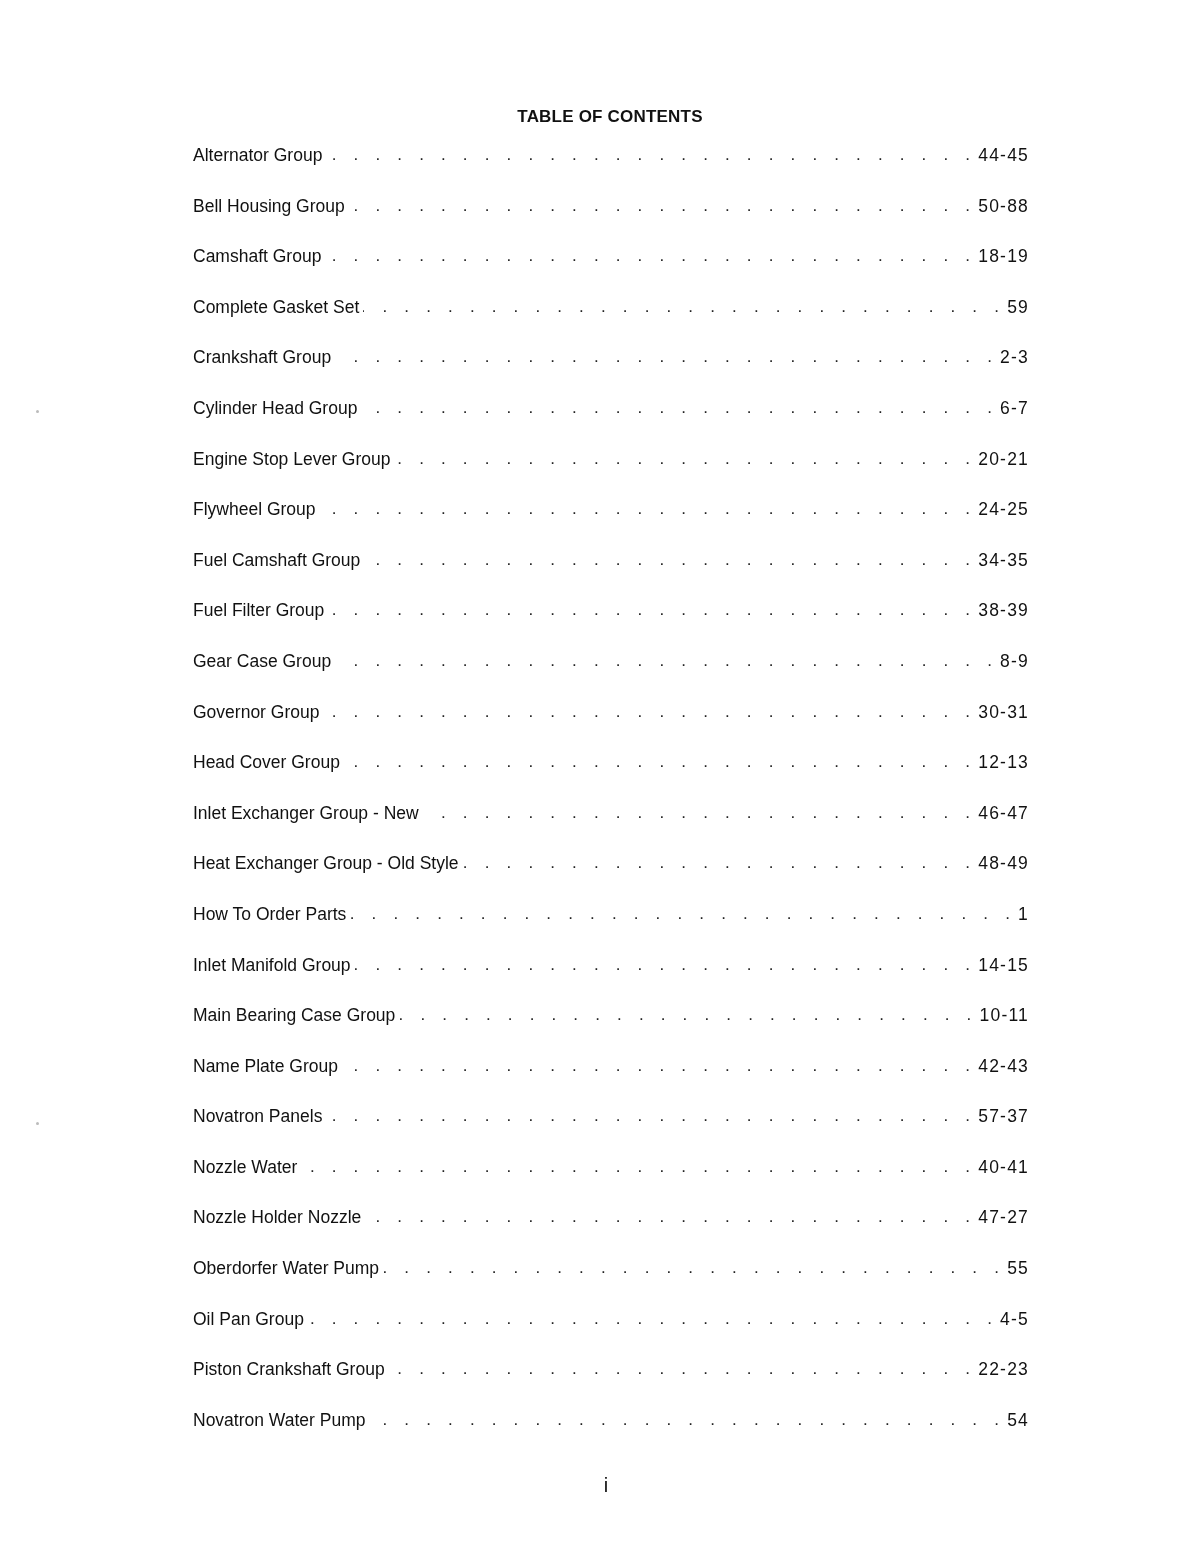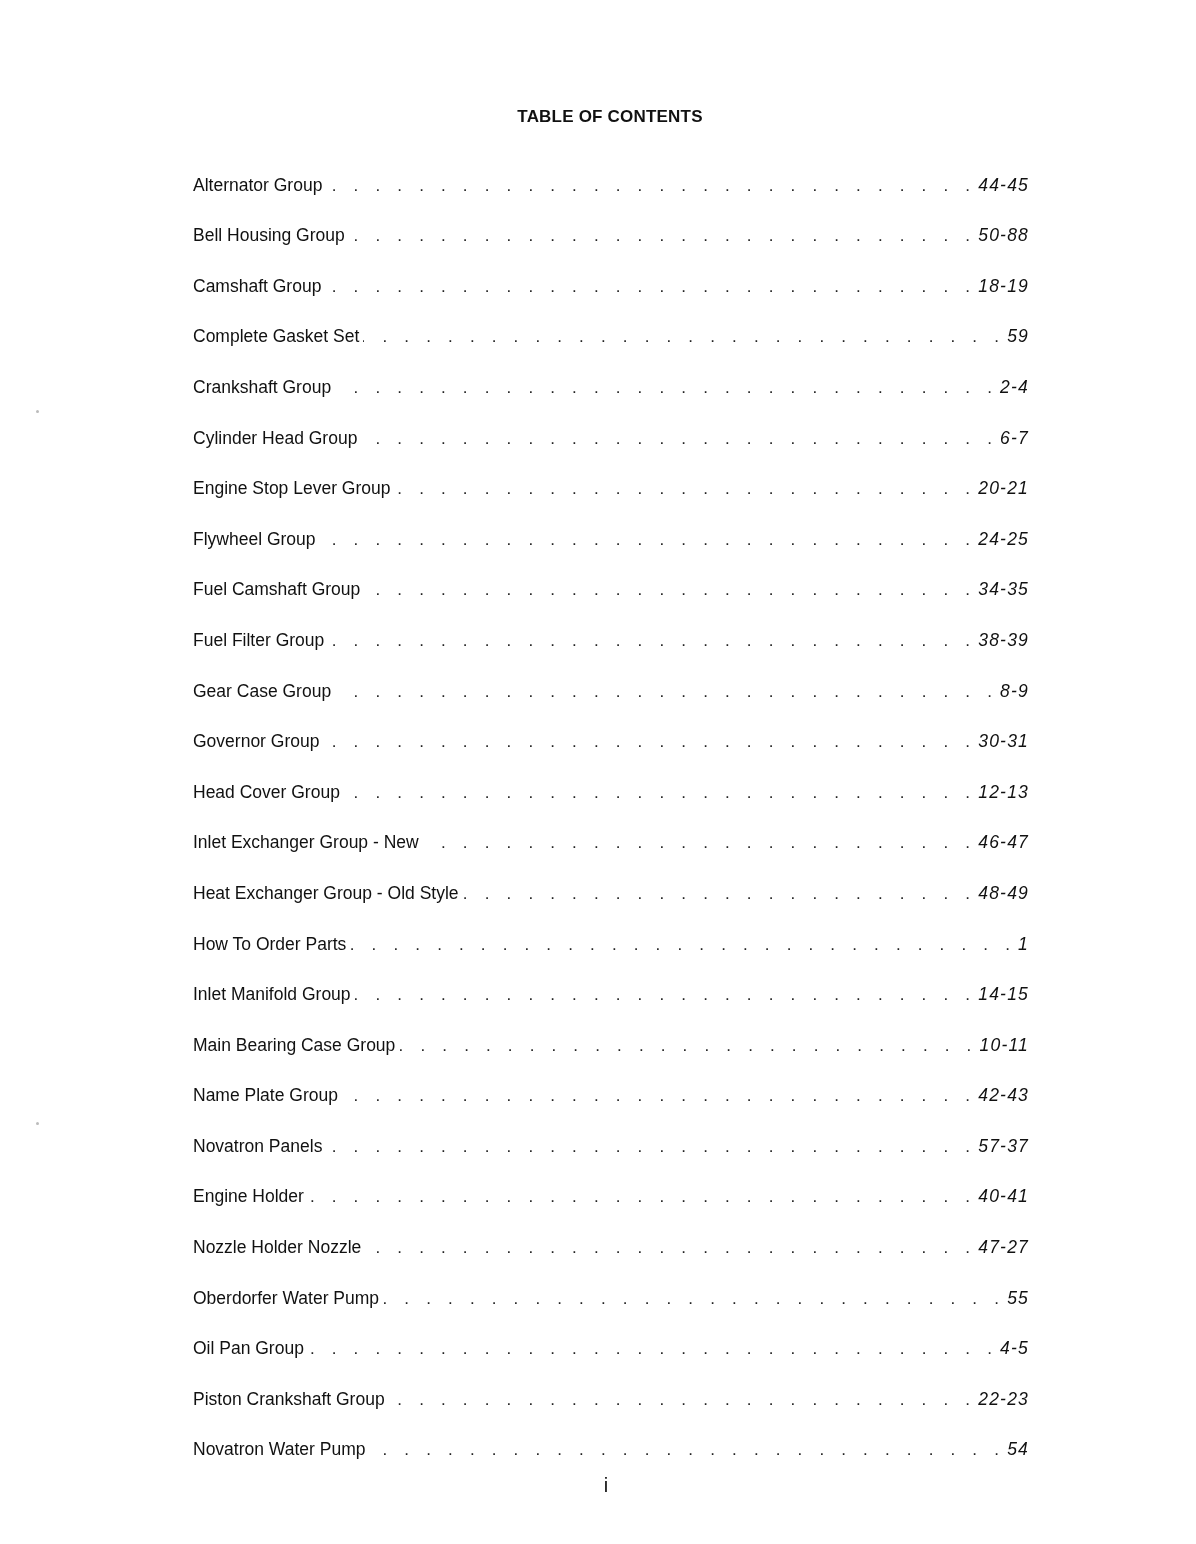--- a/index.html
+++ b/index.html
@@ -29,21 +29,21 @@
       position: absolute;
       top: 145px;
       left: 193px;
       width: 836px;
       margin: 0;
       padding: 0;
       list-style: none;
     }
     .toc-entry {
       display: flex;
-      align-items: flex-end;
+      align-items: flex-start;
       height: 50.6px;
       font-size: 17.5px;
       white-space: nowrap;
       overflow: hidden;
     }
     .toc-label {
       flex: 0 0 auto;
       padding-right: 4px;
     }
     .toc-leader {
@@ -53,21 +53,20 @@
       letter-spacing: 6.2px;
       color: #222;
       font-size: 17px;
       text-align: right;
       direction: rtl;
     }
     .toc-page {
       flex: 0 0 auto;
       padding-left: 2px;
       letter-spacing: 1.2px;
-      font-style: italic;
     }
     .page-number {
       position: absolute;
       top: 1474px;
       left: 0;
       width: 1212px;
       text-align: center;
       font-size: 20px;
     }
     .speck {
@@ -100,21 +99,21 @@
       <span class="toc-page">18-19</span>
     </li>
   <li class="toc-entry">
       <span class="toc-label">Complete Gasket Set</span>
       <span class="toc-leader">. . . . . . . . . . . . . . . . . . . . . . . . . . . . . . . . . . . . . . . . . . . . . . . . . . . . . . . . . . . . . . . . . . . . . . . .</span>
       <span class="toc-page">59</span>
     </li>
   <li class="toc-entry">
       <span class="toc-label">Crankshaft Group</span>
       <span class="toc-leader">. . . . . . . . . . . . . . . . . . . . . . . . . . . . . . . . . . . . . . . . . . . . . . . . . . . . . . . . . . . . . . . . . . . . . . . .</span>
-      <span class="toc-page">2-4</span>
+      <span class="toc-page">2-3</span>
     </li>
   <li class="toc-entry">
       <span class="toc-label">Cylinder Head Group</span>
       <span class="toc-leader">. . . . . . . . . . . . . . . . . . . . . . . . . . . . . . . . . . . . . . . . . . . . . . . . . . . . . . . . . . . . . . . . . . . . . . . .</span>
       <span class="toc-page">6-7</span>
     </li>
   <li class="toc-entry">
       <span class="toc-label">Engine Stop Lever Group</span>
       <span class="toc-leader">. . . . . . . . . . . . . . . . . . . . . . . . . . . . . . . . . . . . . . . . . . . . . . . . . . . . . . . . . . . . . . . . . . . . . . . .</span>
       <span class="toc-page">20-21</span>
@@ -178,21 +177,21 @@
       <span class="toc-label">Name Plate Group</span>
       <span class="toc-leader">. . . . . . . . . . . . . . . . . . . . . . . . . . . . . . . . . . . . . . . . . . . . . . . . . . . . . . . . . . . . . . . . . . . . . . . .</span>
       <span class="toc-page">42-43</span>
     </li>
   <li class="toc-entry">
       <span class="toc-label">Novatron Panels</span>
       <span class="toc-leader">. . . . . . . . . . . . . . . . . . . . . . . . . . . . . . . . . . . . . . . . . . . . . . . . . . . . . . . . . . . . . . . . . . . . . . . .</span>
       <span class="toc-page">57-37</span>
     </li>
   <li class="toc-entry">
-      <span class="toc-label">Engine Holder</span>
+      <span class="toc-label">Nozzle Water</span>
       <span class="toc-leader">. . . . . . . . . . . . . . . . . . . . . . . . . . . . . . . . . . . . . . . . . . . . . . . . . . . . . . . . . . . . . . . . . . . . . . . .</span>
       <span class="toc-page">40-41</span>
     </li>
   <li class="toc-entry">
       <span class="toc-label">Nozzle Holder Nozzle</span>
       <span class="toc-leader">. . . . . . . . . . . . . . . . . . . . . . . . . . . . . . . . . . . . . . . . . . . . . . . . . . . . . . . . . . . . . . . . . . . . . . . .</span>
       <span class="toc-page">47-27</span>
     </li>
   <li class="toc-entry">
       <span class="toc-label">Oberdorfer Water Pump</span>

